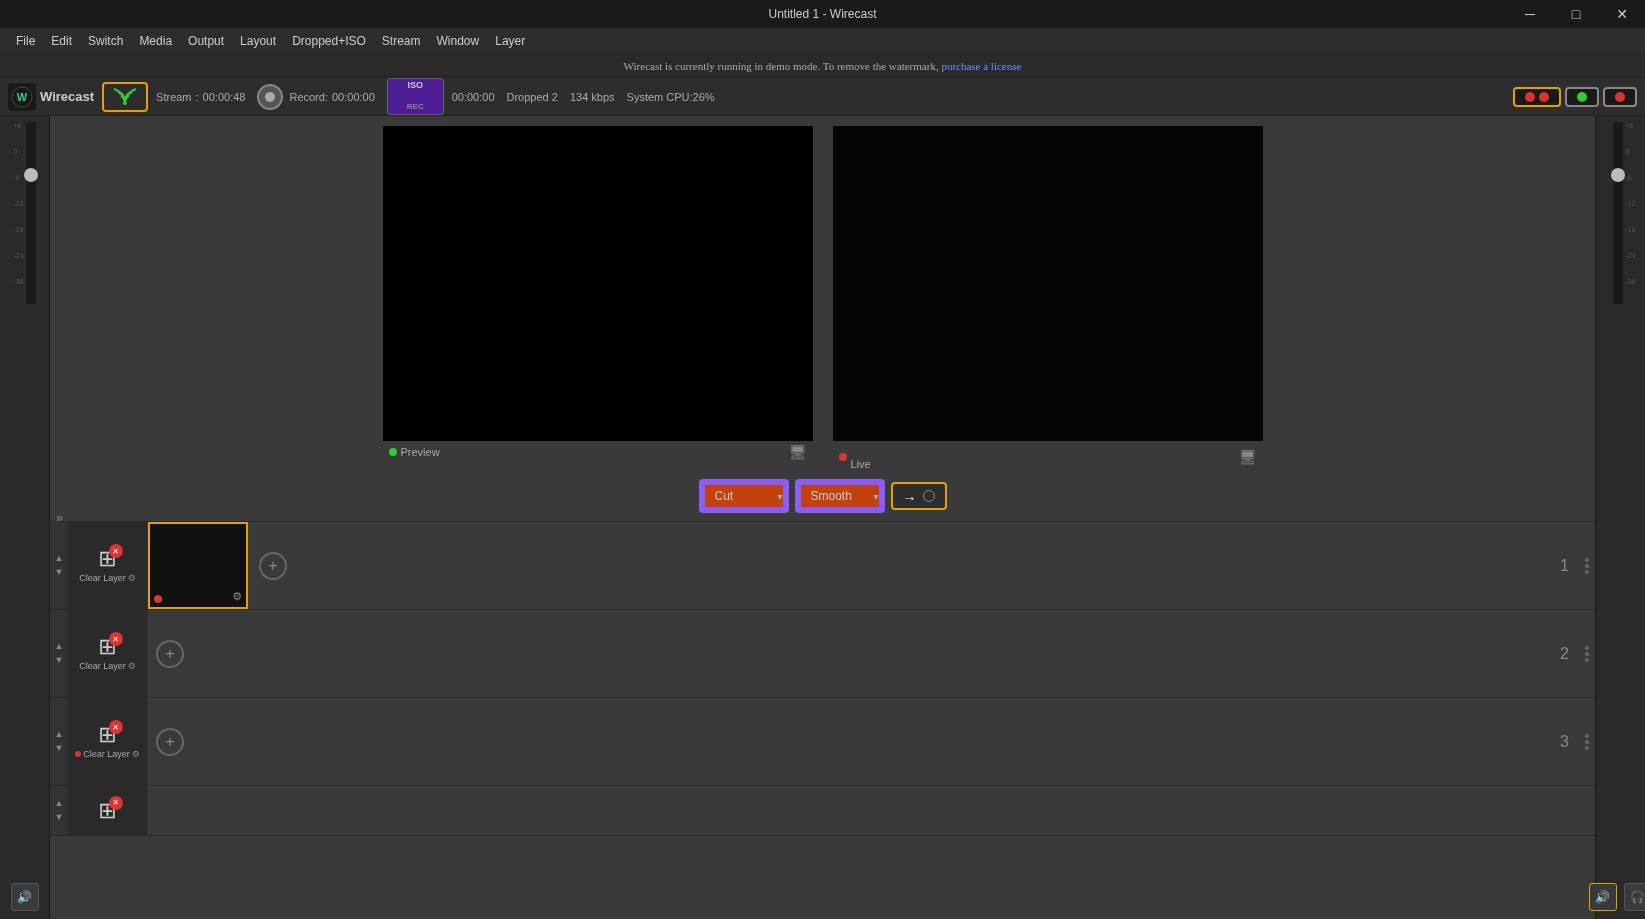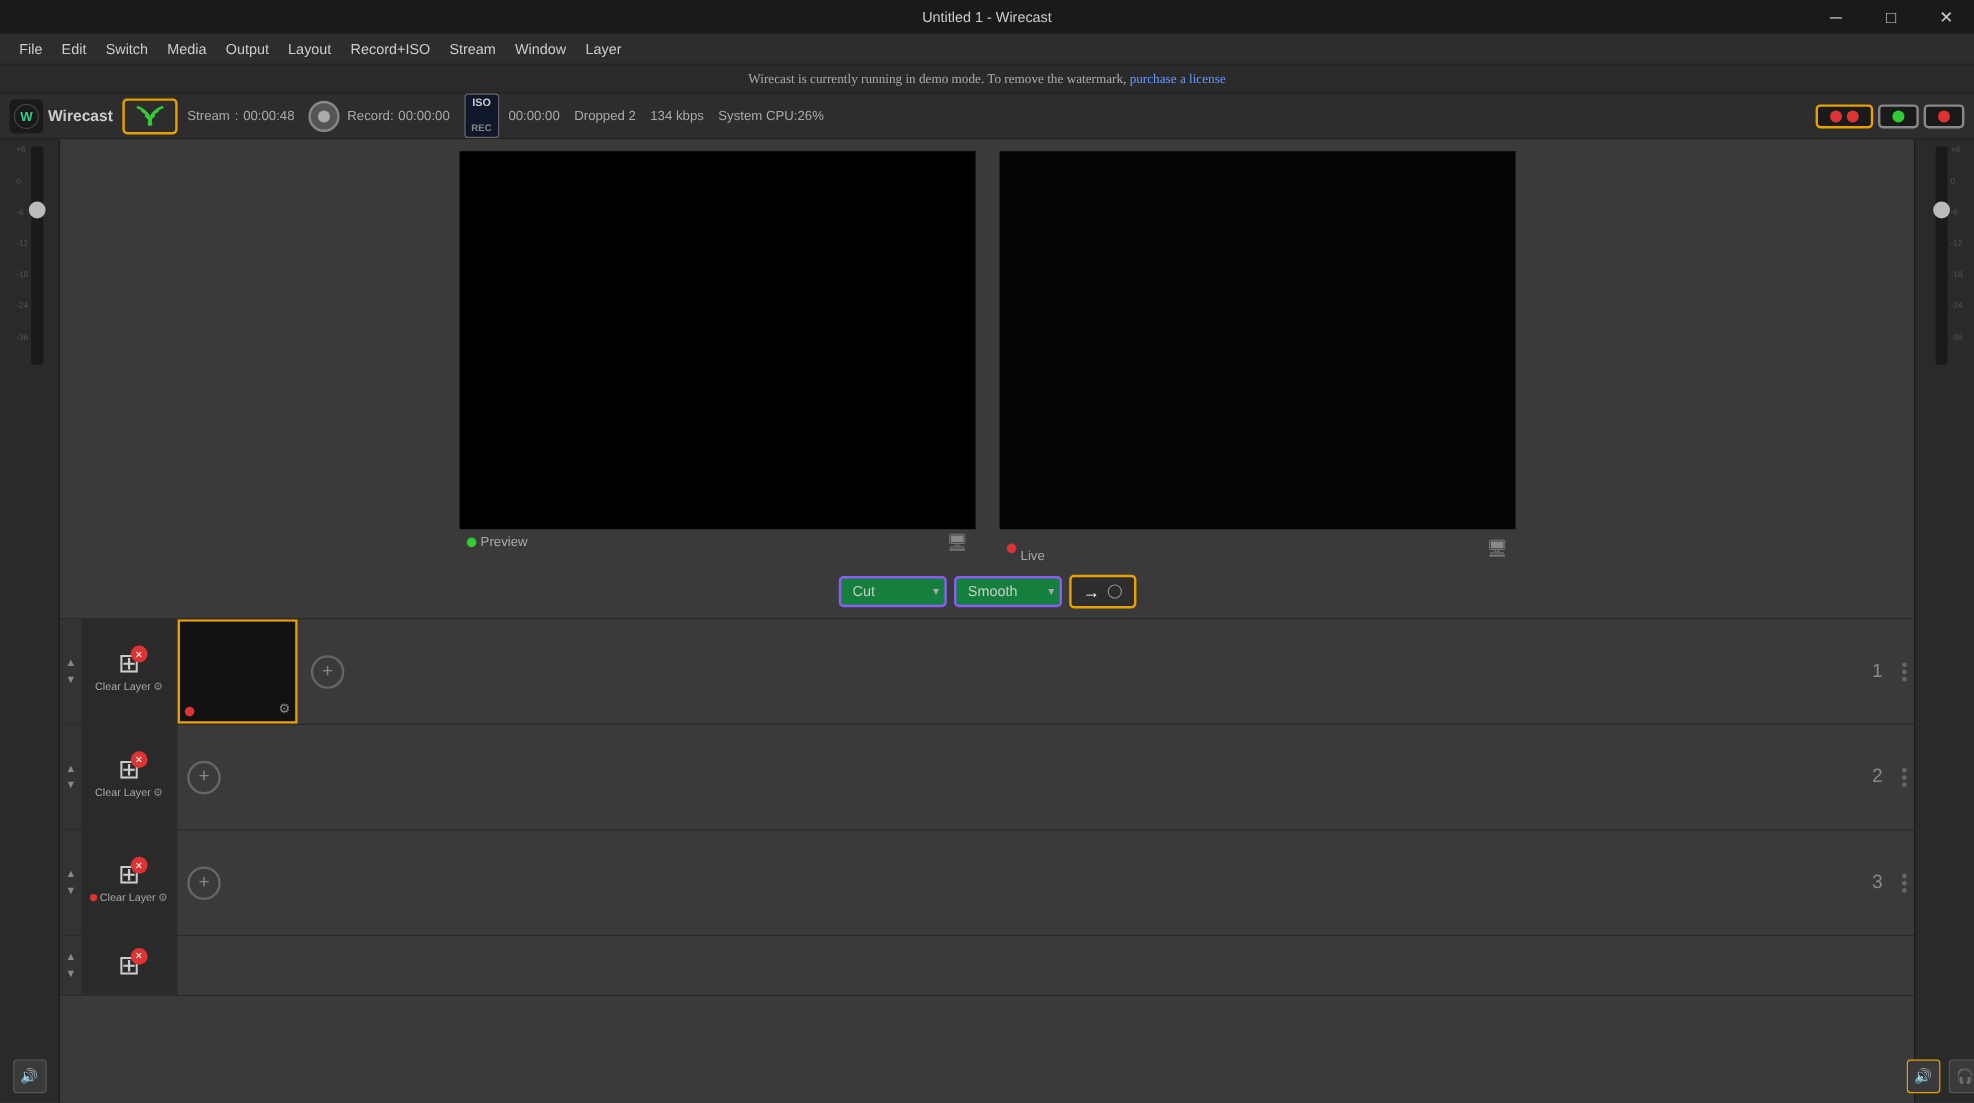--- a/index.html
+++ b/index.html
@@ -130,27 +130,27 @@
       justify-content: center;
       cursor: pointer;
       margin-right: 6px;
     }
     .record-inner {
       width: 10px; height: 10px;
       border-radius: 50%;
       background: #aaa;
     }
     .iso-btn {
-      background: #0f172a;
+      background: #4c1d95;
       border: 1px solid #666;
       border-radius: 3px;
       color: #ccc;
       font-size: 10px;
       font-weight: bold;
-      padding: 2px 5px;
+      padding: 2px 19px;
       margin-right: 8px;
       cursor: pointer;
       display: flex;
       flex-direction: column;
       align-items: center;
       line-height: 1.1;
     }
 
     
     #toolbar-right {
@@ -180,22 +180,22 @@
       border-radius: 3px;
       display: flex;
       align-items: center;
       justify-content: center;
       cursor: pointer;
       margin: 2px;
       font-size: 10px;
       color: #aaa;
     }
     .transition-select {
-      background: #15803d;
-      border: 2px solid #8b5cf6;
+      background: #c2410c;
+      border: 6px solid #8b5cf6;
       border-radius: 4px;
       color: #ccc;
       padding: 4px 24px 4px 10px;
       font-size: 12px;
       cursor: pointer;
       appearance: none;
       position: relative;
       min-width: 90px;
     }
     .select-wrapper {
@@ -279,21 +279,21 @@
   </div>
 </div>
 
 <div id="menubar">
   <span class="menu-item">File</span>
   <span class="menu-item">Edit</span>
   <span class="menu-item">Switch</span>
   <span class="menu-item">Media</span>
   <span class="menu-item">Output</span>
   <span class="menu-item">Layout</span>
-  <span class="menu-item">Record+ISO</span>
+  <span class="menu-item">Dropped+ISO</span>
   <span class="menu-item">Stream</span>
   <span class="menu-item">Window</span>
   <span class="menu-item">Layer</span>
 </div>
 
 <div id="infobar">
   <span>Wirecast is currently running in demo mode. To remove the watermark,</span>
   &nbsp;
   <a>purchase a license</a>
 </div>

